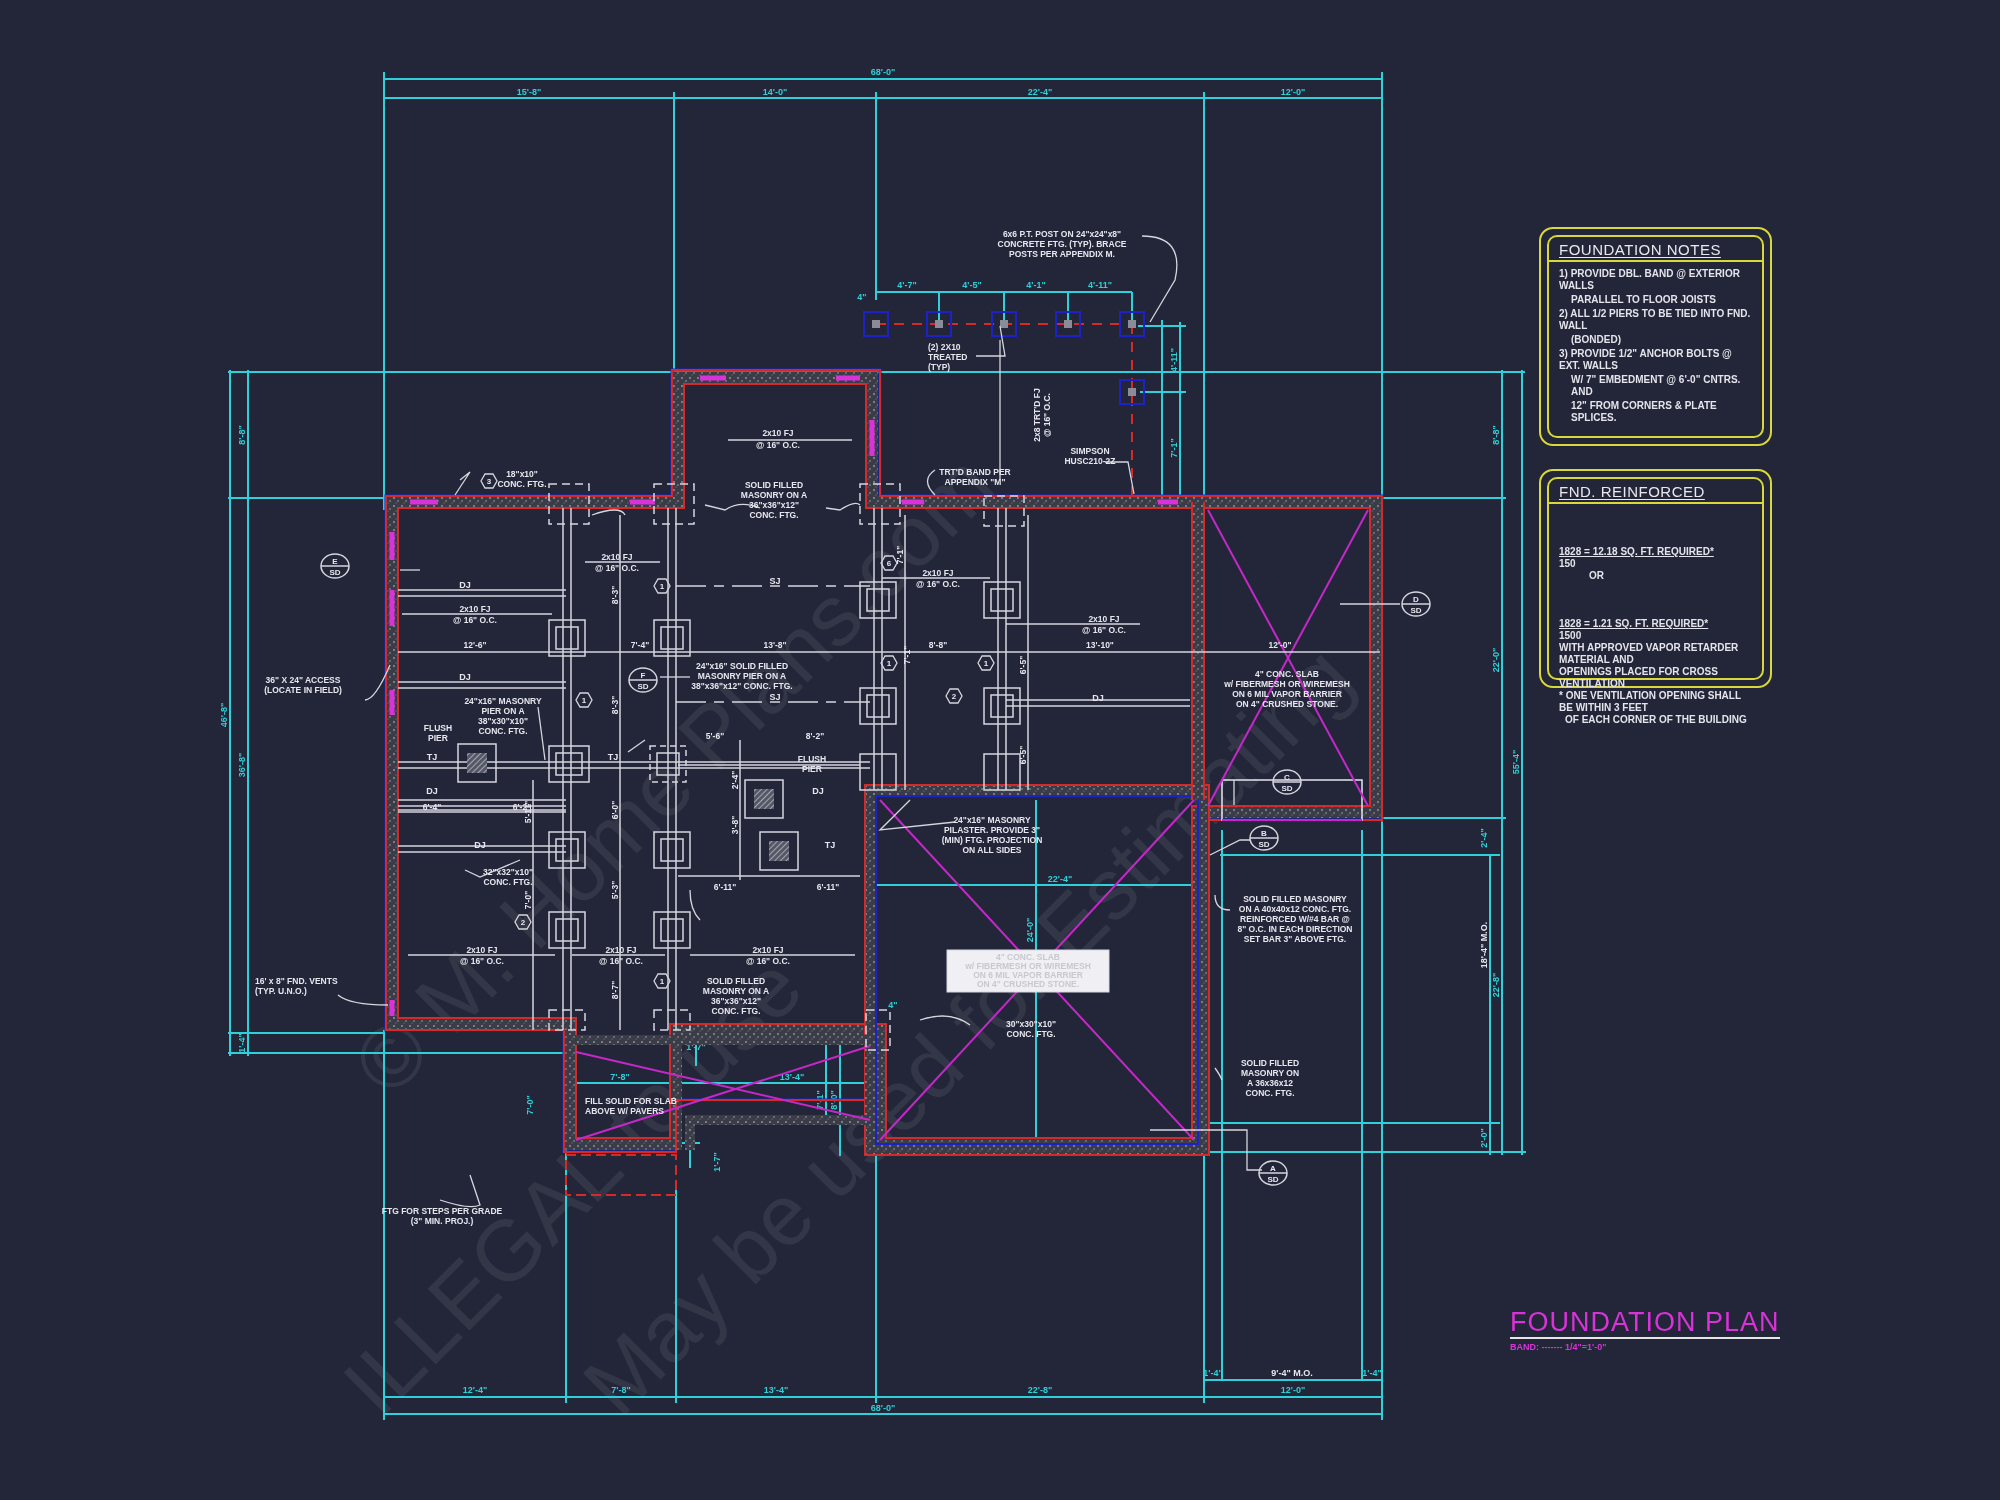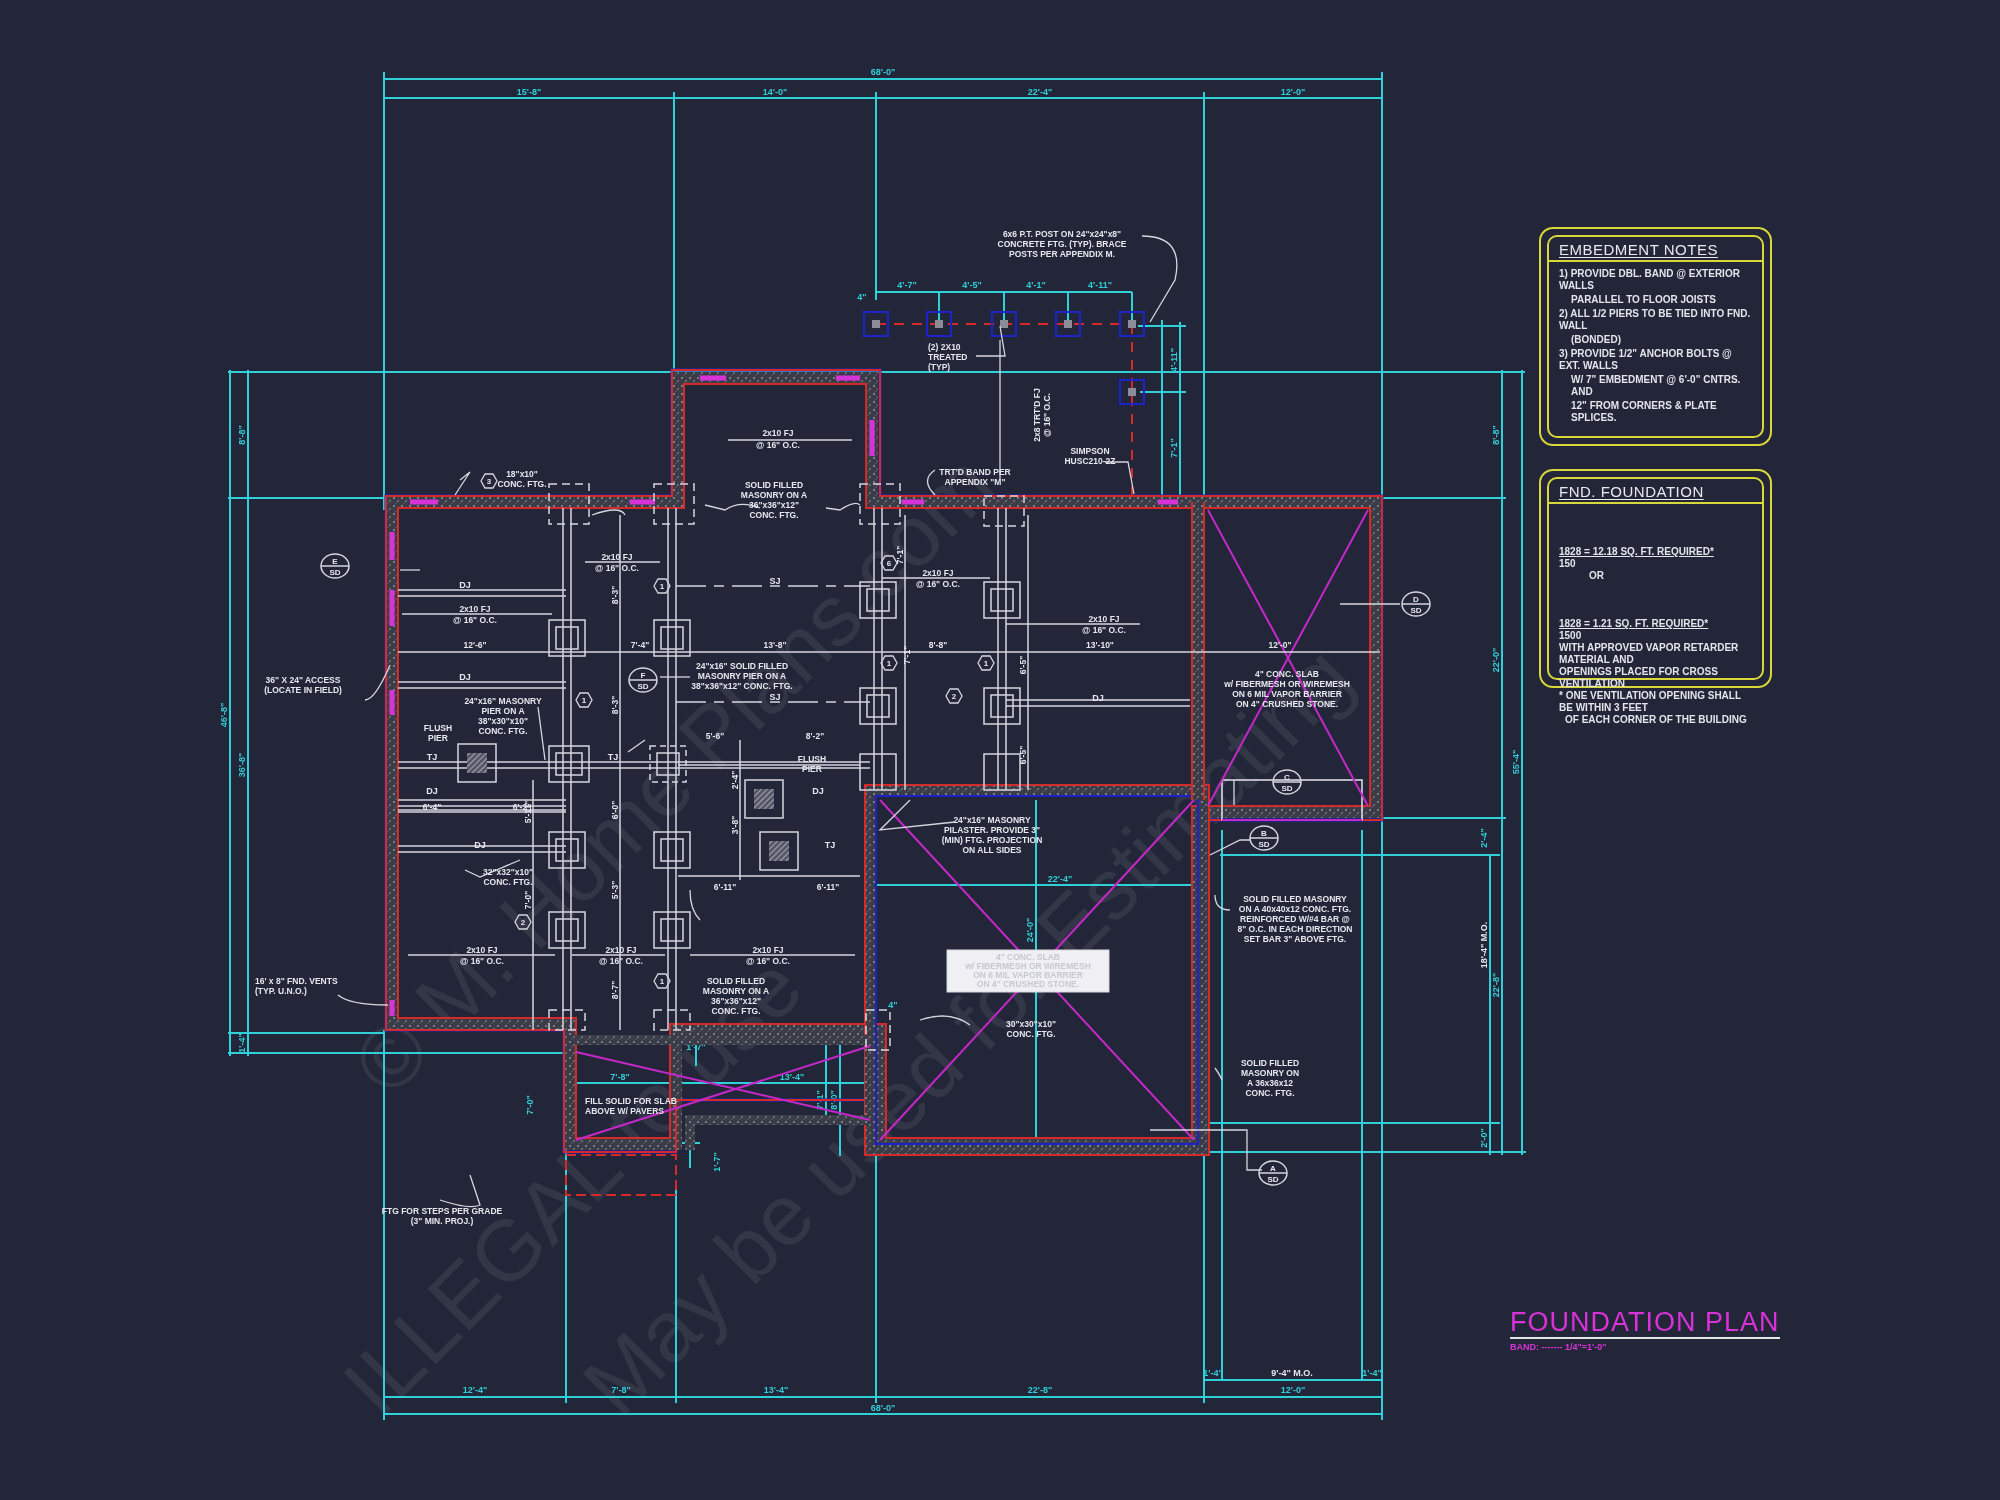--- a/index.html
+++ b/index.html
@@ -587,36 +587,36 @@
       <text x="1028" y="960">4" CONC. SLAB</text>
       <text x="1028" y="969">w/ FIBERMESH OR WIREMESH</text>
       <text x="1028" y="978">ON 6 MIL VAPOR BARRIER</text>
       <text x="1028" y="987">ON 4" CRUSHED STONE.</text>
     </g>
   </g>
 </svg>
 
 <div class="note-box" style="left:1539px;top:227px;width:233px;height:219px;">
   <div class="note-inner">
-    <div class="note-title">EMBEDMENT NOTES</div>
+    <div class="note-title">FOUNDATION NOTES</div>
     <div class="note-body">
       <div class="li">1) PROVIDE DBL. BAND @ EXTERIOR WALLS</div>
       <div class="li ind">PARALLEL TO FLOOR JOISTS</div>
       <div class="li">2) ALL 1/2 PIERS TO BE TIED INTO FND. WALL</div>
       <div class="li ind">(BONDED)</div>
       <div class="li">3) PROVIDE 1/2" ANCHOR BOLTS @ EXT. WALLS</div>
       <div class="li ind">W/ 7" EMBEDMENT @ 6'-0" CNTRS. AND</div>
       <div class="li ind">12" FROM CORNERS &amp; PLATE SPLICES.</div>
     </div>
   </div>
 </div>
 
 <div class="note-box" style="left:1539px;top:469px;width:233px;height:219px;">
   <div class="note-inner">
-    <div class="note-title">FND. FOUNDATION</div>
+    <div class="note-title">FND. REINFORCED</div>
     <div class="note-body">
       <div class="u">1828 = 12.18 SQ. FT. REQUIRED*</div>
       <div>150</div>
       <div style="padding-left:30px">OR</div>
       <div class="u">1828 = 1.21 SQ. FT. REQUIRED*</div>
       <div>1500</div>
       <div>WITH APPROVED VAPOR RETARDER MATERIAL AND</div>
       <div>OPENINGS PLACED FOR CROSS VENTILATION</div>
       <div style="">* ONE VENTILATION OPENING SHALL BE WITHIN 3 FEET</div>
       <div style="padding-left:6px">OF EACH CORNER OF THE BUILDING</div>

